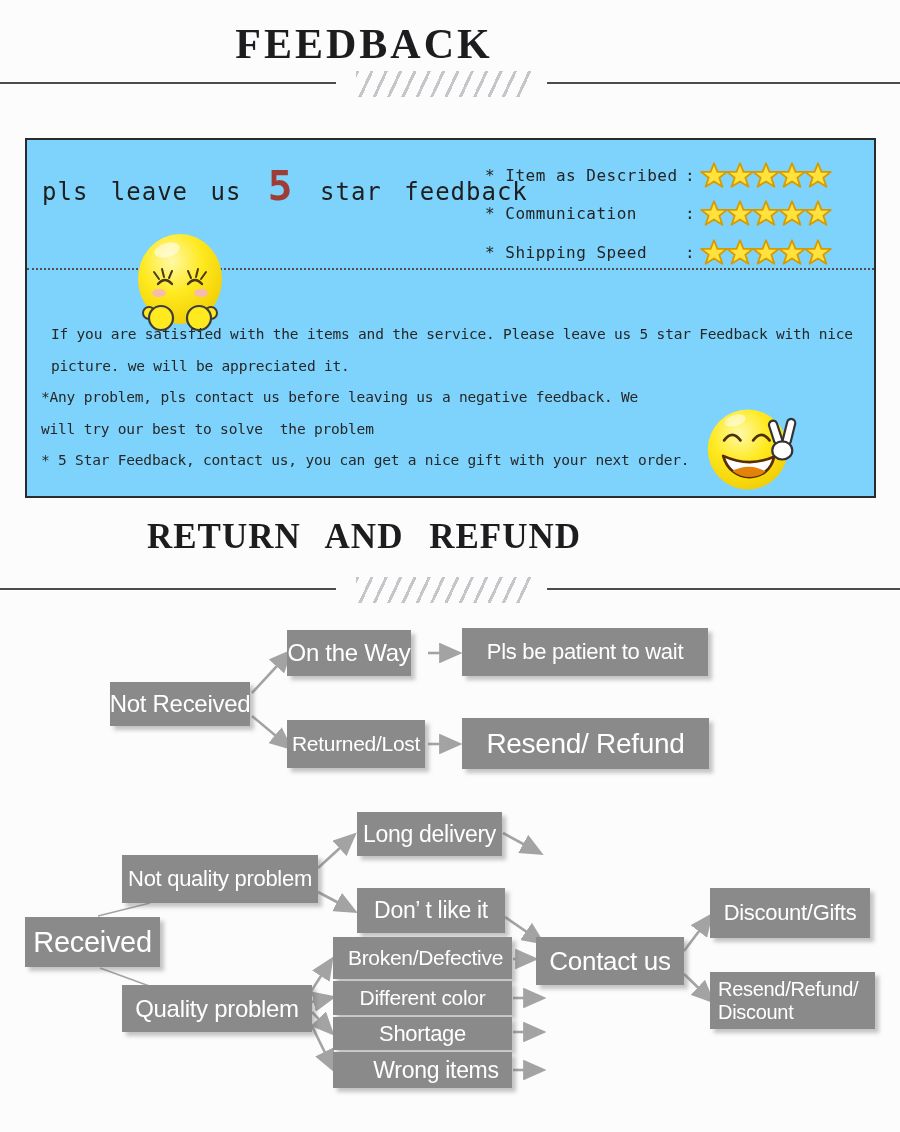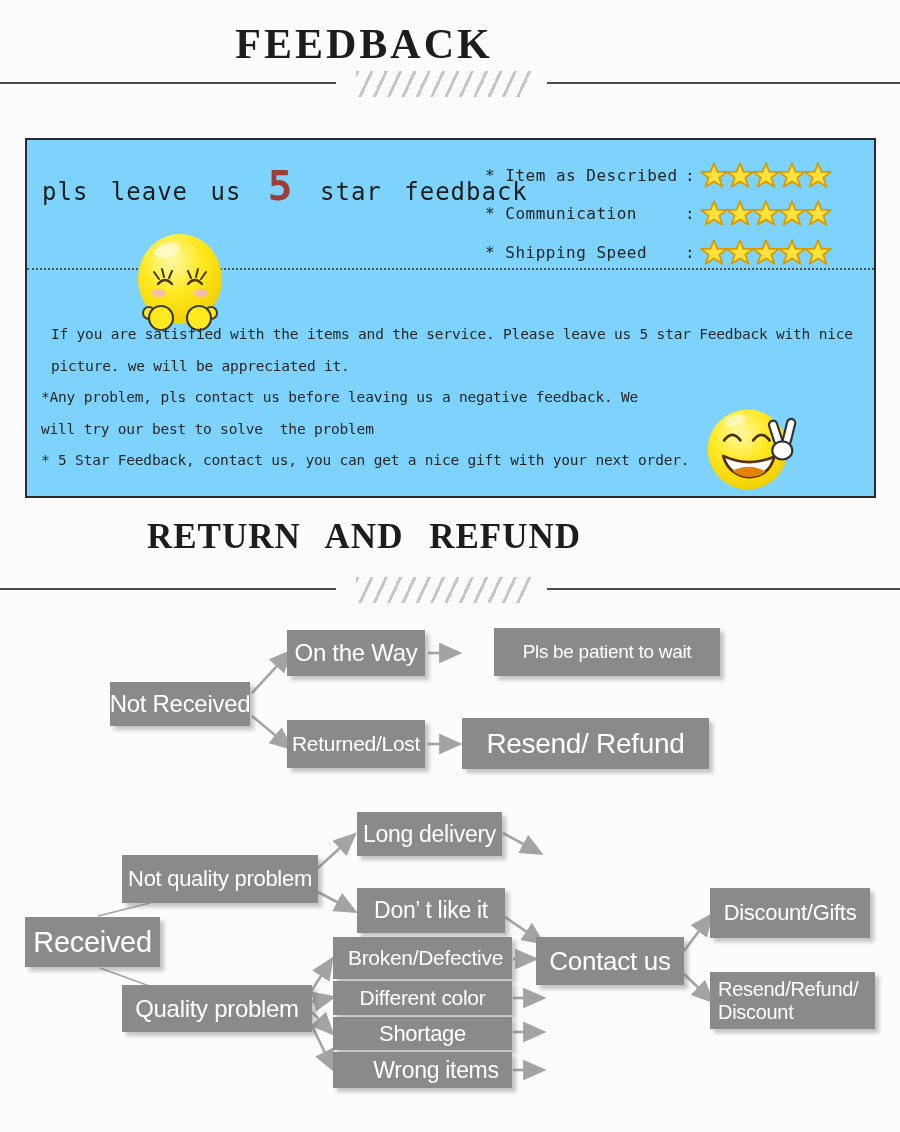--- a/index.html
+++ b/index.html
@@ -224,22 +224,22 @@
   <line class="arrow" x1="310" y1="422" x2="332" y2="467" marker-end="url(#ah)"></line>
   <line class="arrow" x1="513" y1="359" x2="532" y2="359" marker-end="url(#ah)"></line>
   <line class="arrow" x1="513" y1="398" x2="540" y2="398" marker-end="url(#ah)"></line>
   <line class="arrow" x1="513" y1="432" x2="540" y2="432" marker-end="url(#ah)"></line>
   <line class="arrow" x1="513" y1="470" x2="540" y2="470" marker-end="url(#ah)"></line>
   <line class="arrow" x1="684" y1="351" x2="709" y2="318" marker-end="url(#ah)"></line>
   <line class="arrow" x1="684" y1="374" x2="710" y2="399" marker-end="url(#ah)"></line>
 </svg>
 
 <div class="node" style="left:110px;top:682px;width:140px;height:44px;font-size:24px;">Not Received</div>
-<div class="node" style="left:287px;top:630px;width:138px;height:46px;font-size:24px;">On the Way</div>
-<div class="node" style="left:462px;top:628px;width:226px;height:48px;font-size:19px;margin-left:32px;">Pls be patient to wait</div>
+<div class="node" style="left:287px;top:630px;width:124px;height:46px;font-size:24px;">On the Way</div>
+<div class="node" style="left:462px;top:628px;width:246px;height:48px;font-size:22px;">Pls be patient to wait</div>
 <div class="node" style="left:287px;top:720px;width:138px;height:48px;font-size:21px;text-align:right;">Returned/Lost</div>
 <div class="node" style="left:462px;top:718px;width:247px;height:51px;font-size:28px;">Resend/ Refund</div>
 
 <div class="node" style="left:25px;top:917px;width:135px;height:50px;font-size:29px;">Received</div>
 <div class="node" style="left:122px;top:855px;width:196px;height:48px;font-size:22px;">Not quality problem</div>
 <div class="node" style="left:357px;top:812px;width:145px;height:44px;font-size:23px;">Long delivery</div>
 <div class="node" style="left:357px;top:888px;width:148px;height:45px;font-size:23px;">Don’ t like it</div>
 <div class="node" style="left:122px;top:985px;width:190px;height:47px;font-size:24px;">Quality problem</div>
 <div class="node" style="left:333px;top:937px;width:179px;height:42px;font-size:21px;padding-left:6px;">Broken/Defective</div>
 <div class="node" style="left:333px;top:981px;width:179px;height:34px;font-size:21px;">Different color</div>

